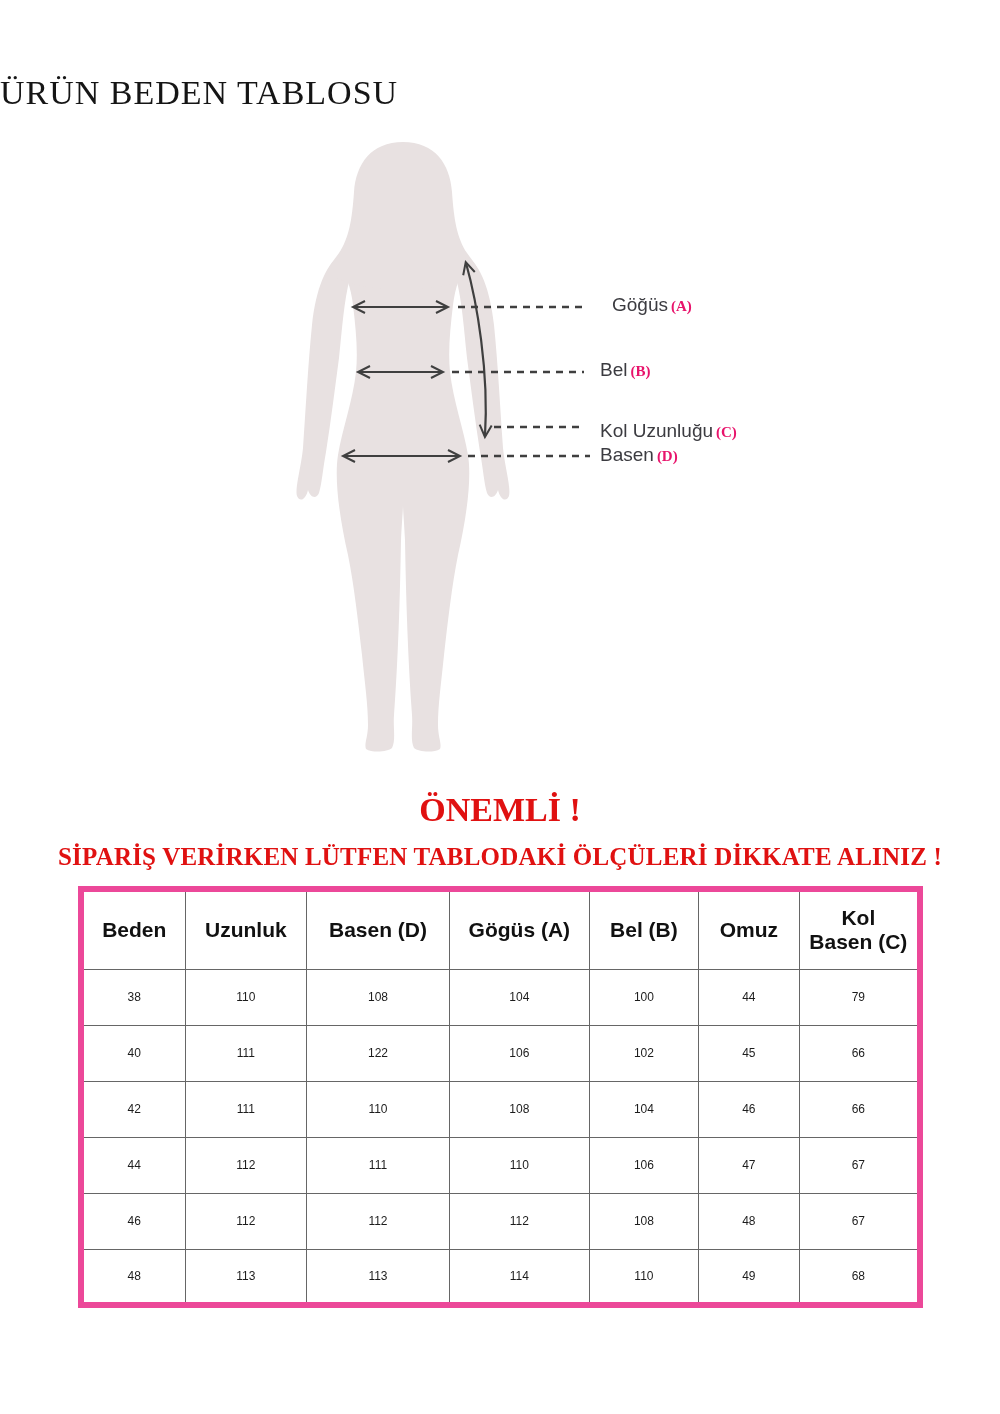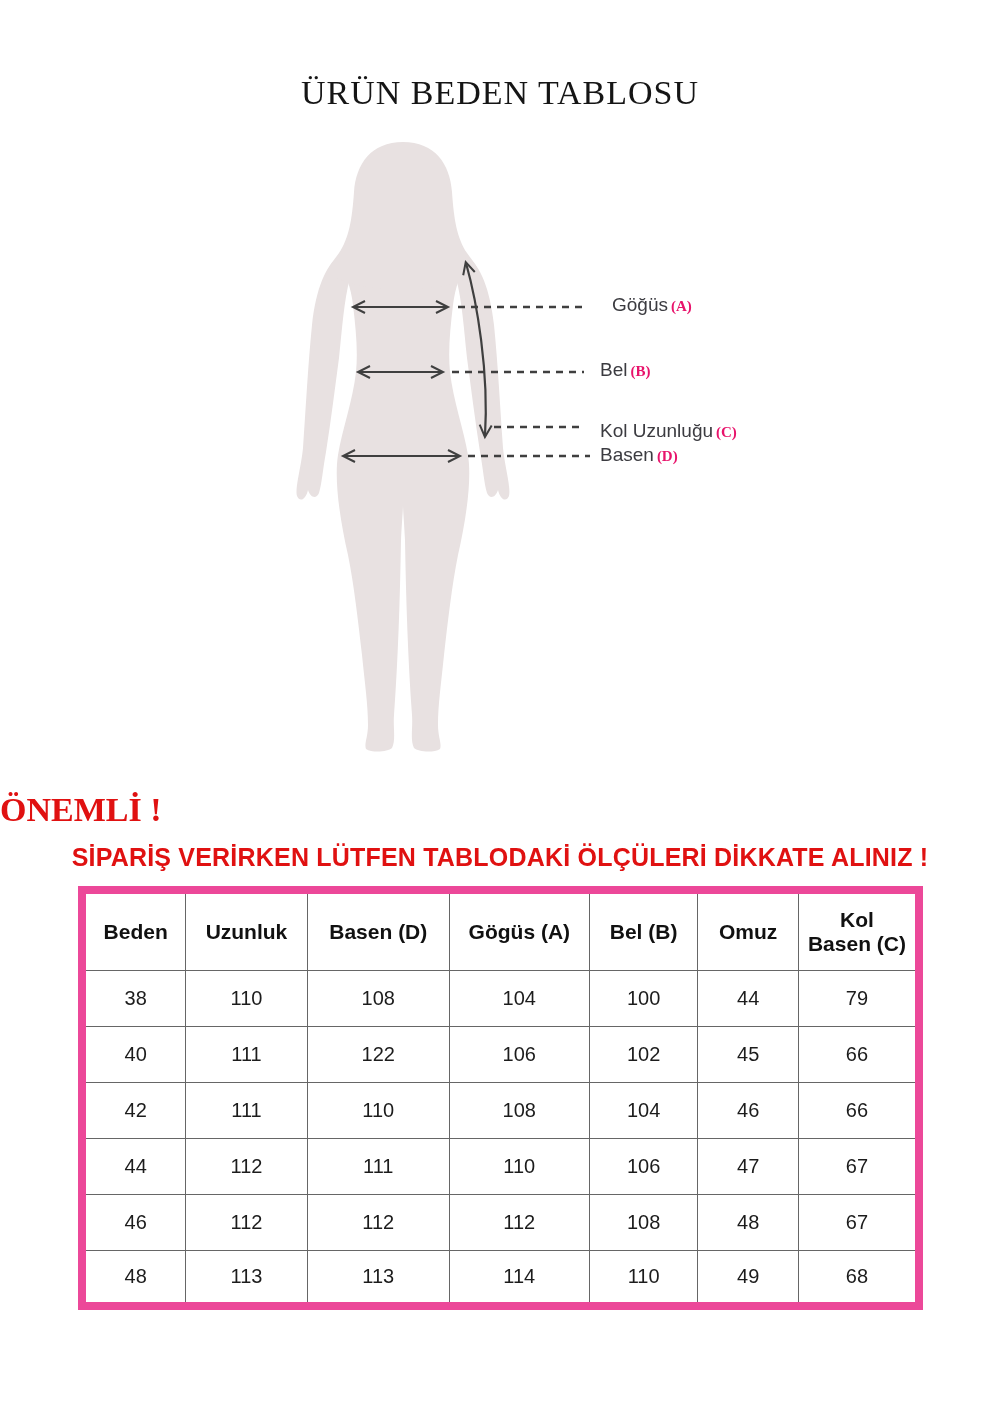--- a/index.html
+++ b/index.html
@@ -14,21 +14,20 @@
   .page{
     position:relative;
     width:1000px;height:1414px;
     margin:0 auto;
     background:#ffffff;
     overflow:hidden;
     font-family:"Liberation Sans",sans-serif;
   }
   .page-title{
     position:absolute;top:74px;left:0;width:100%;
-    text-align:center;
     font-family:"Liberation Serif",serif;
     font-size:34px;font-weight:400;
     color:#151515;
     letter-spacing:1px;
   }
   svg.diagram{position:absolute;top:0;left:0;}
   .sil{fill:var(--silhouette);stroke:none;}
   .meas{stroke:var(--line-color);stroke-width:2.2;fill:none;}
   .dash{stroke:var(--line-color);stroke-width:2.4;fill:none;stroke-dasharray:7 6;}
   .ah-path{stroke:var(--line-color);stroke-width:2;fill:none;}
@@ -39,55 +38,55 @@
     font-family:"Liberation Sans",sans-serif;
   }
   .diagram-label .code{
     font-family:"Liberation Serif",serif;
     font-weight:700;font-size:15px;
     color:var(--accent-pink);
     margin-left:3px;
   }
   .important-heading{
     position:absolute;top:791px;left:0;width:100%;
-    text-align:left;
+    text-align:center;
     font-family:"Liberation Serif",serif;
     font-weight:700;font-size:34px;
     color:var(--alert-red);
   }
   .warning-text{
     position:absolute;top:843px;left:0;width:100%;
     text-align:center;
-    font-family:Liberation Sans, sans-serif;
+    font-family:Liberation Serif, serif;
     font-weight:700;font-size:25px;
     color:var(--alert-red);
     letter-spacing:0.2px;
   }
   table.size-table{
     position:absolute;top:886px;left:78px;
     width:845px;
     border-collapse:collapse;
     table-layout:fixed;
     background:#fff;
   }
   table.size-table th, table.size-table td{
     border:1.5px solid #666;
     text-align:center;vertical-align:middle;
   }
-  table.size-table{border:8px solid #ec4899;}
+  table.size-table{border:6px solid #ec4899;}
   table.size-table th{
     height:80px;
     font-family:"Liberation Sans",sans-serif;
     font-weight:700;font-size:21px;color:#111;
     padding:0 8px;line-height:1.15;
   }
   table.size-table td{
     height:56px;
     font-family:"Liberation Sans",sans-serif;
-    font-weight:400;font-size:20px;color:#1c1c1c;
+    font-weight:400;font-size:12px;color:#1c1c1c;
   }
 </style>
 </head>
 <body>
 
 <div class="page">
 
   <div class="page-title">ÜRÜN BEDEN TABLOSU</div>
 
   <svg class="diagram" width="1000" height="770" viewBox="0 0 1000 770" aria-hidden="true">

